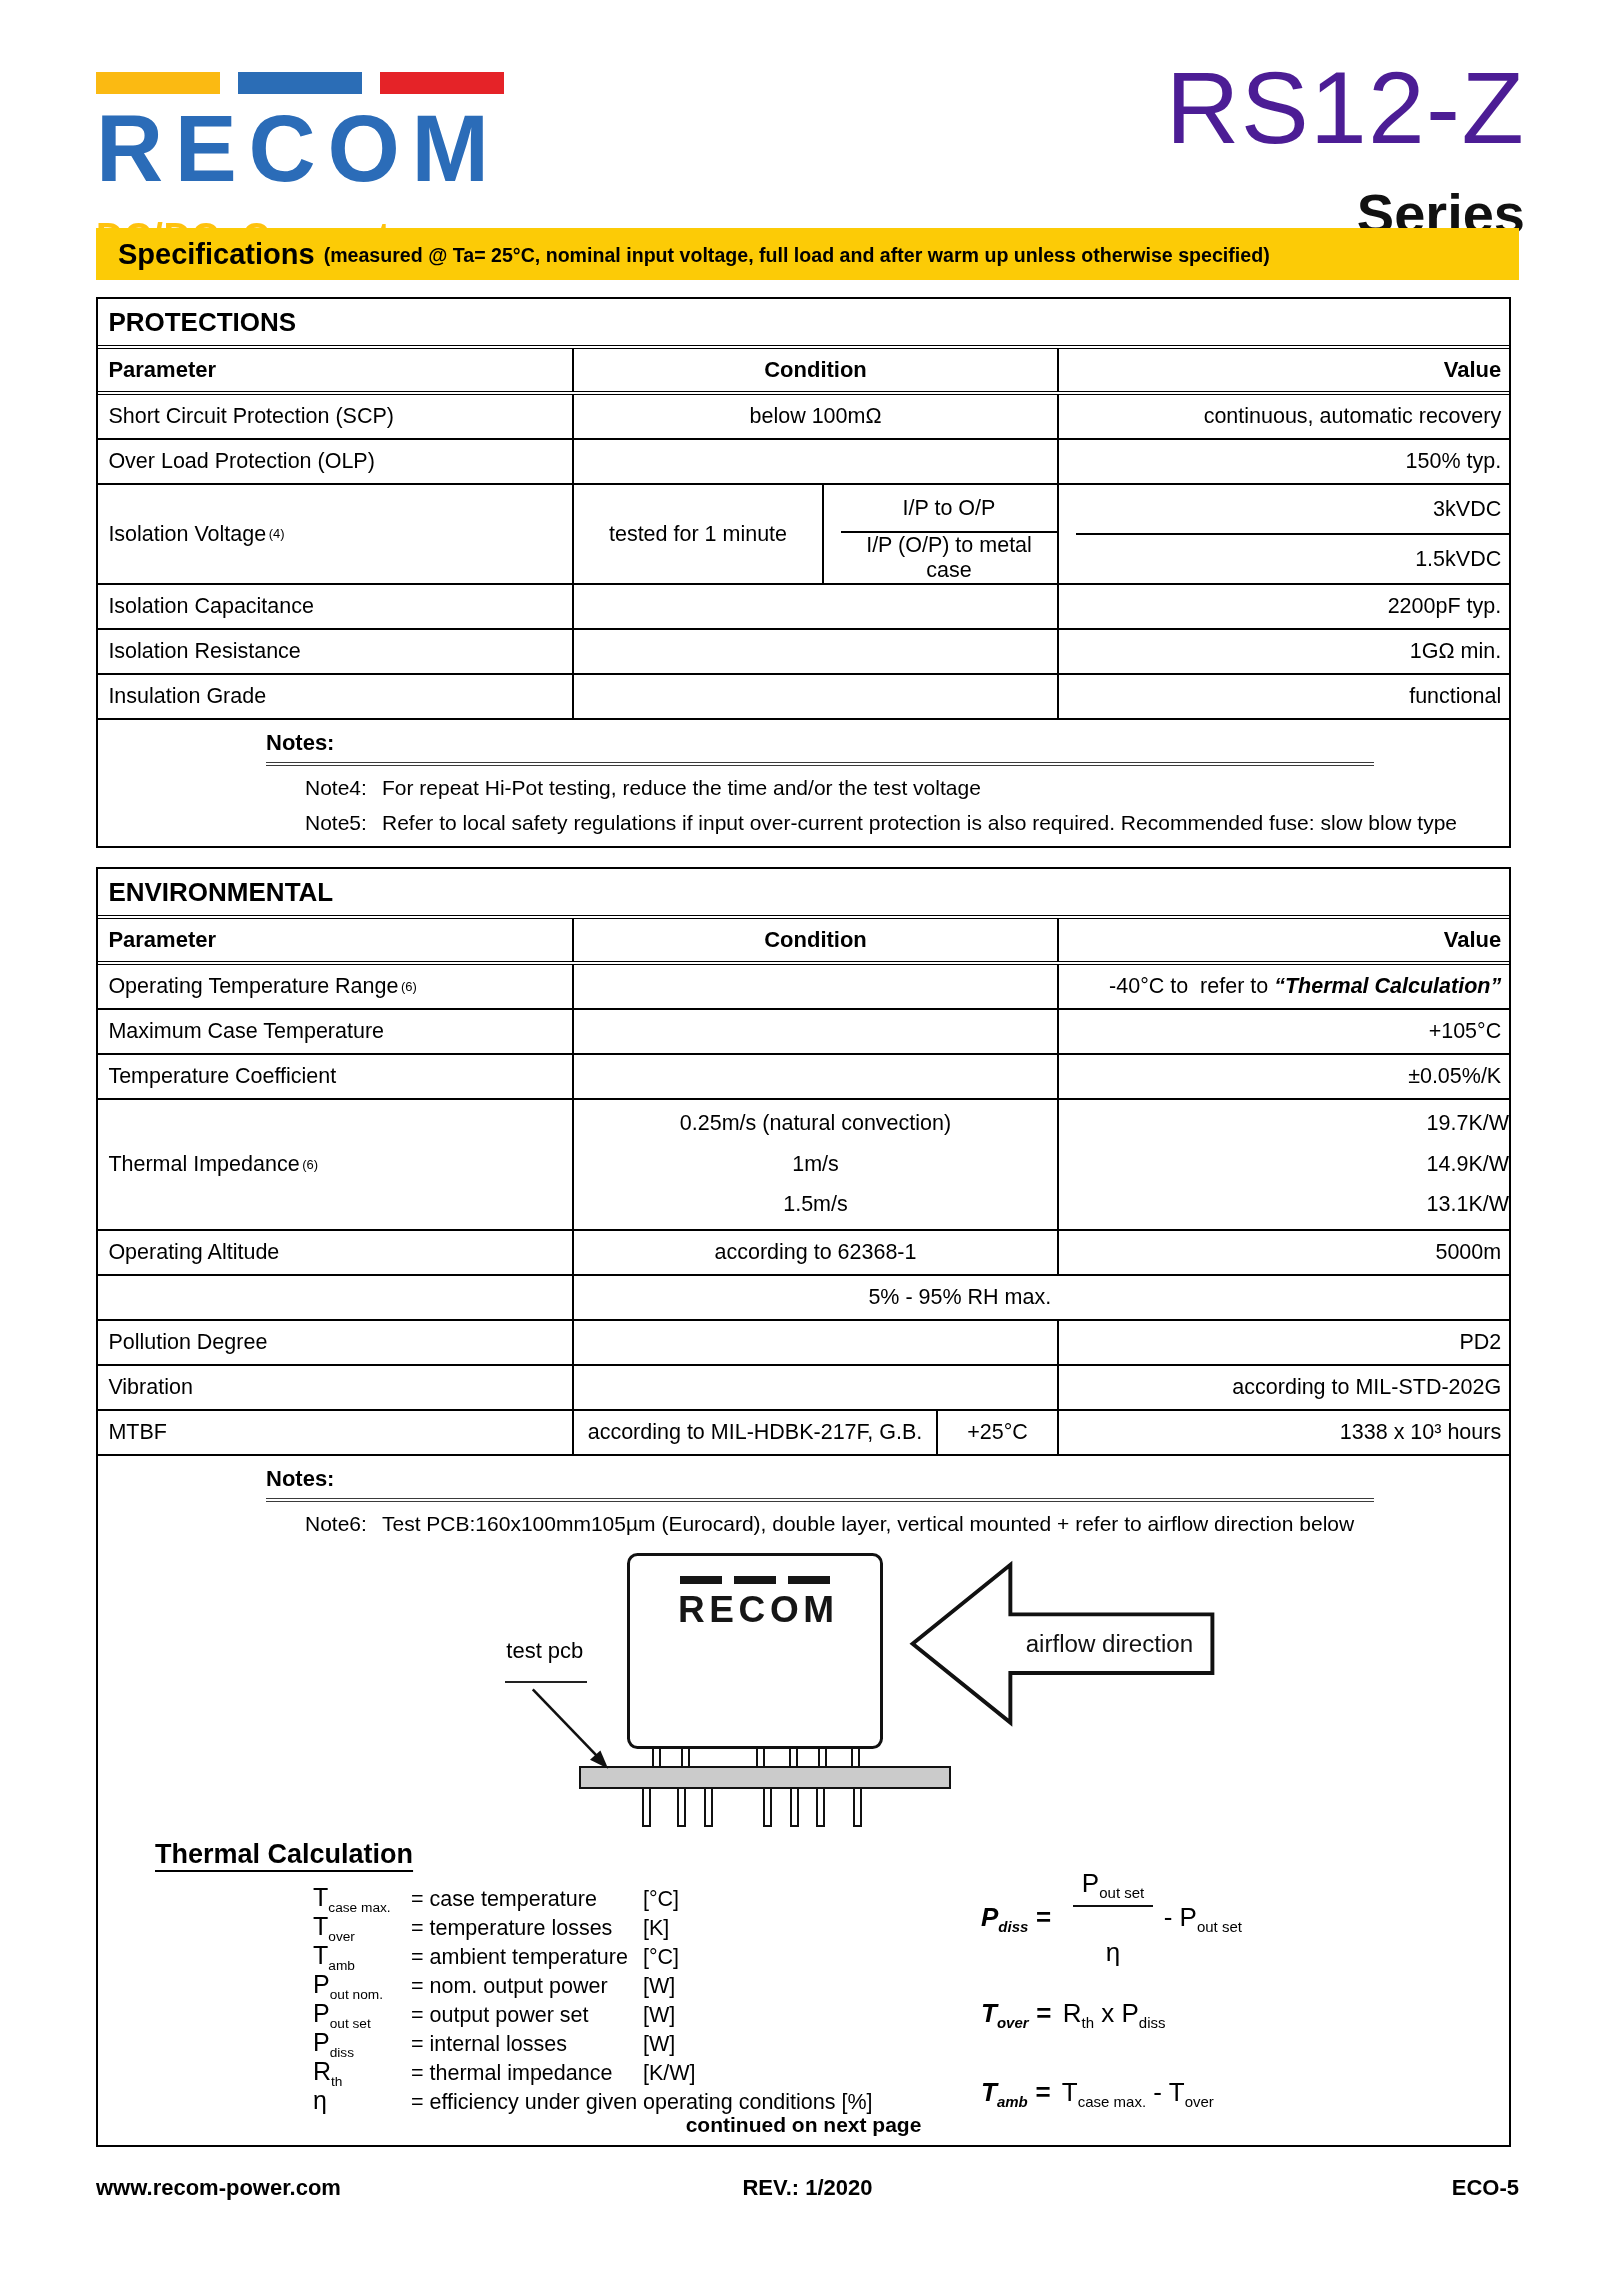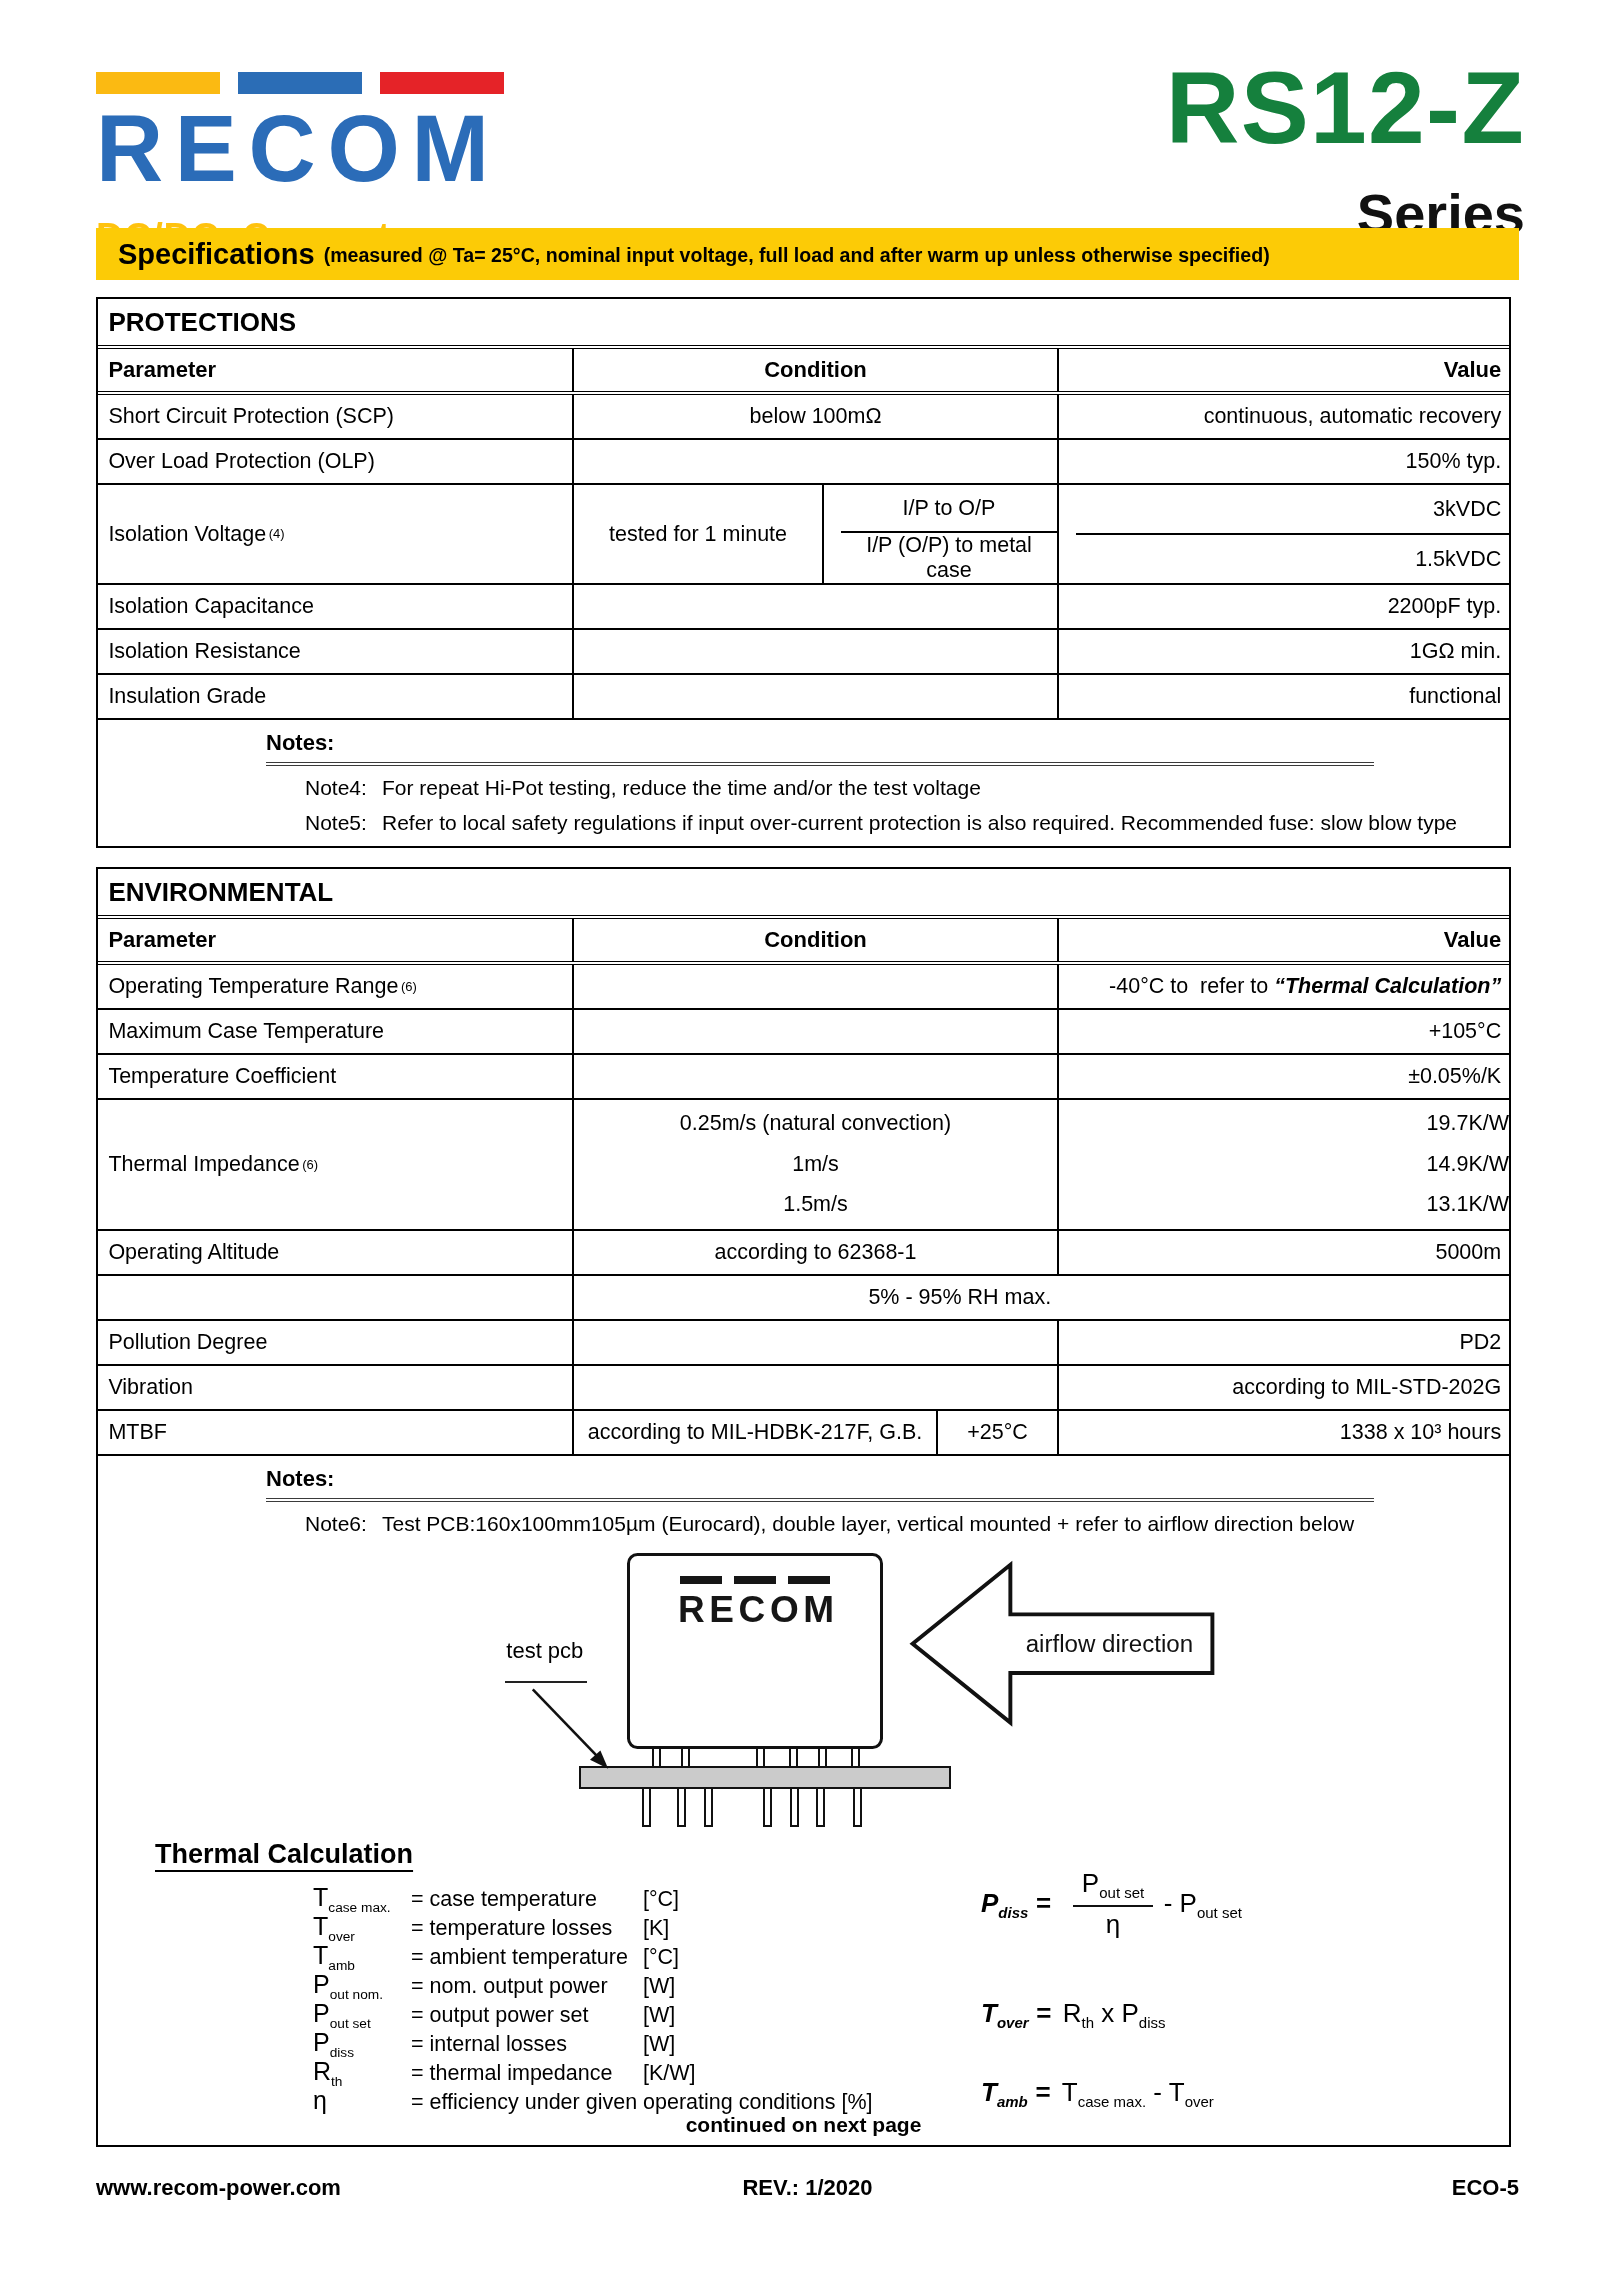--- a/index.html
+++ b/index.html
@@ -16,21 +16,21 @@
   .bar-red{background:#E52328;}
   .logo-text{
     font-size:93px;font-weight:700;color:#2B6CB8;line-height:1;
     letter-spacing:11.7px;margin-top:6.5px;transform:scaleY(1.02);transform-origin:left top;
   }
   .logo-sub{
     margin-top:22px;font-size:38px;font-weight:700;color:#FFC20E;
     letter-spacing:0.7px;white-space:pre;
   }
   .title-block{position:absolute;right:91px;top:57px;text-align:right;}
-  .product-title{font-size:102px;font-weight:700;line-height:1;letter-spacing:1.3px;color:#15803d;}
+  .product-title{font-size:102px;font-weight:400;line-height:1;letter-spacing:1.3px;color:#4c1d95;}
   .series-title{font-size:56px;font-weight:700;margin-top:22px;color:#111;}
   
   .spec-banner{
     position:absolute;left:96px;top:228px;width:1423px;height:52px;
     background:#FCCB06;display:flex;align-items:center;box-sizing:border-box;padding-left:22px;
   }
   .spec-title{font-size:29px;font-weight:700;}
   .spec-sub{font-size:19.6px;font-weight:700;margin-left:9px;padding-top:3.9px;}
   
   .box{
@@ -96,21 +96,21 @@
   .defs{position:absolute;left:215px;top:48px;font-size:21.5px;}
   .def-row{height:29px;white-space:nowrap;}
   .dsym{display:inline-block;width:98px;font-size:25px;}
   .dsym sub{font-size:13.7px;}
   .ddesc{display:inline-block;width:232px;}
   .dunit{display:inline-block;}
   .formulas{position:absolute;left:883px;top:0;font-size:26px;}
   .formula{position:absolute;white-space:nowrap;display:flex;align-items:center;}
   .formula sub{font-size:15px;}
   .f-lhs{font-weight:700;margin-right:11.7px;font-style:italic;}
-  .frac{display:inline-flex;flex-direction:column;align-items:center;margin:0 10.4px;}
+  .frac{display:inline-flex;flex-direction:column;align-items:center;margin:0 10.4px;gap:28px;}
   .frac .num{padding:0 9px 3.9px 9px;border-bottom:2.6px solid #111;}
   .frac .den{padding-top:2.6px;}
   .f1{top:33px;}
   .f2{top:163px;}
   .f3{top:242px;}
   
   .continued{flex:0 0 auto;margin-top:auto;text-align:center;font-size:21px;font-weight:700;padding-bottom:7.8px;}
   
   .footer{position:absolute;left:96px;top:2175px;width:1423px;font-size:22px;font-weight:700;}
   .footer .fw{position:absolute;left:0;}

